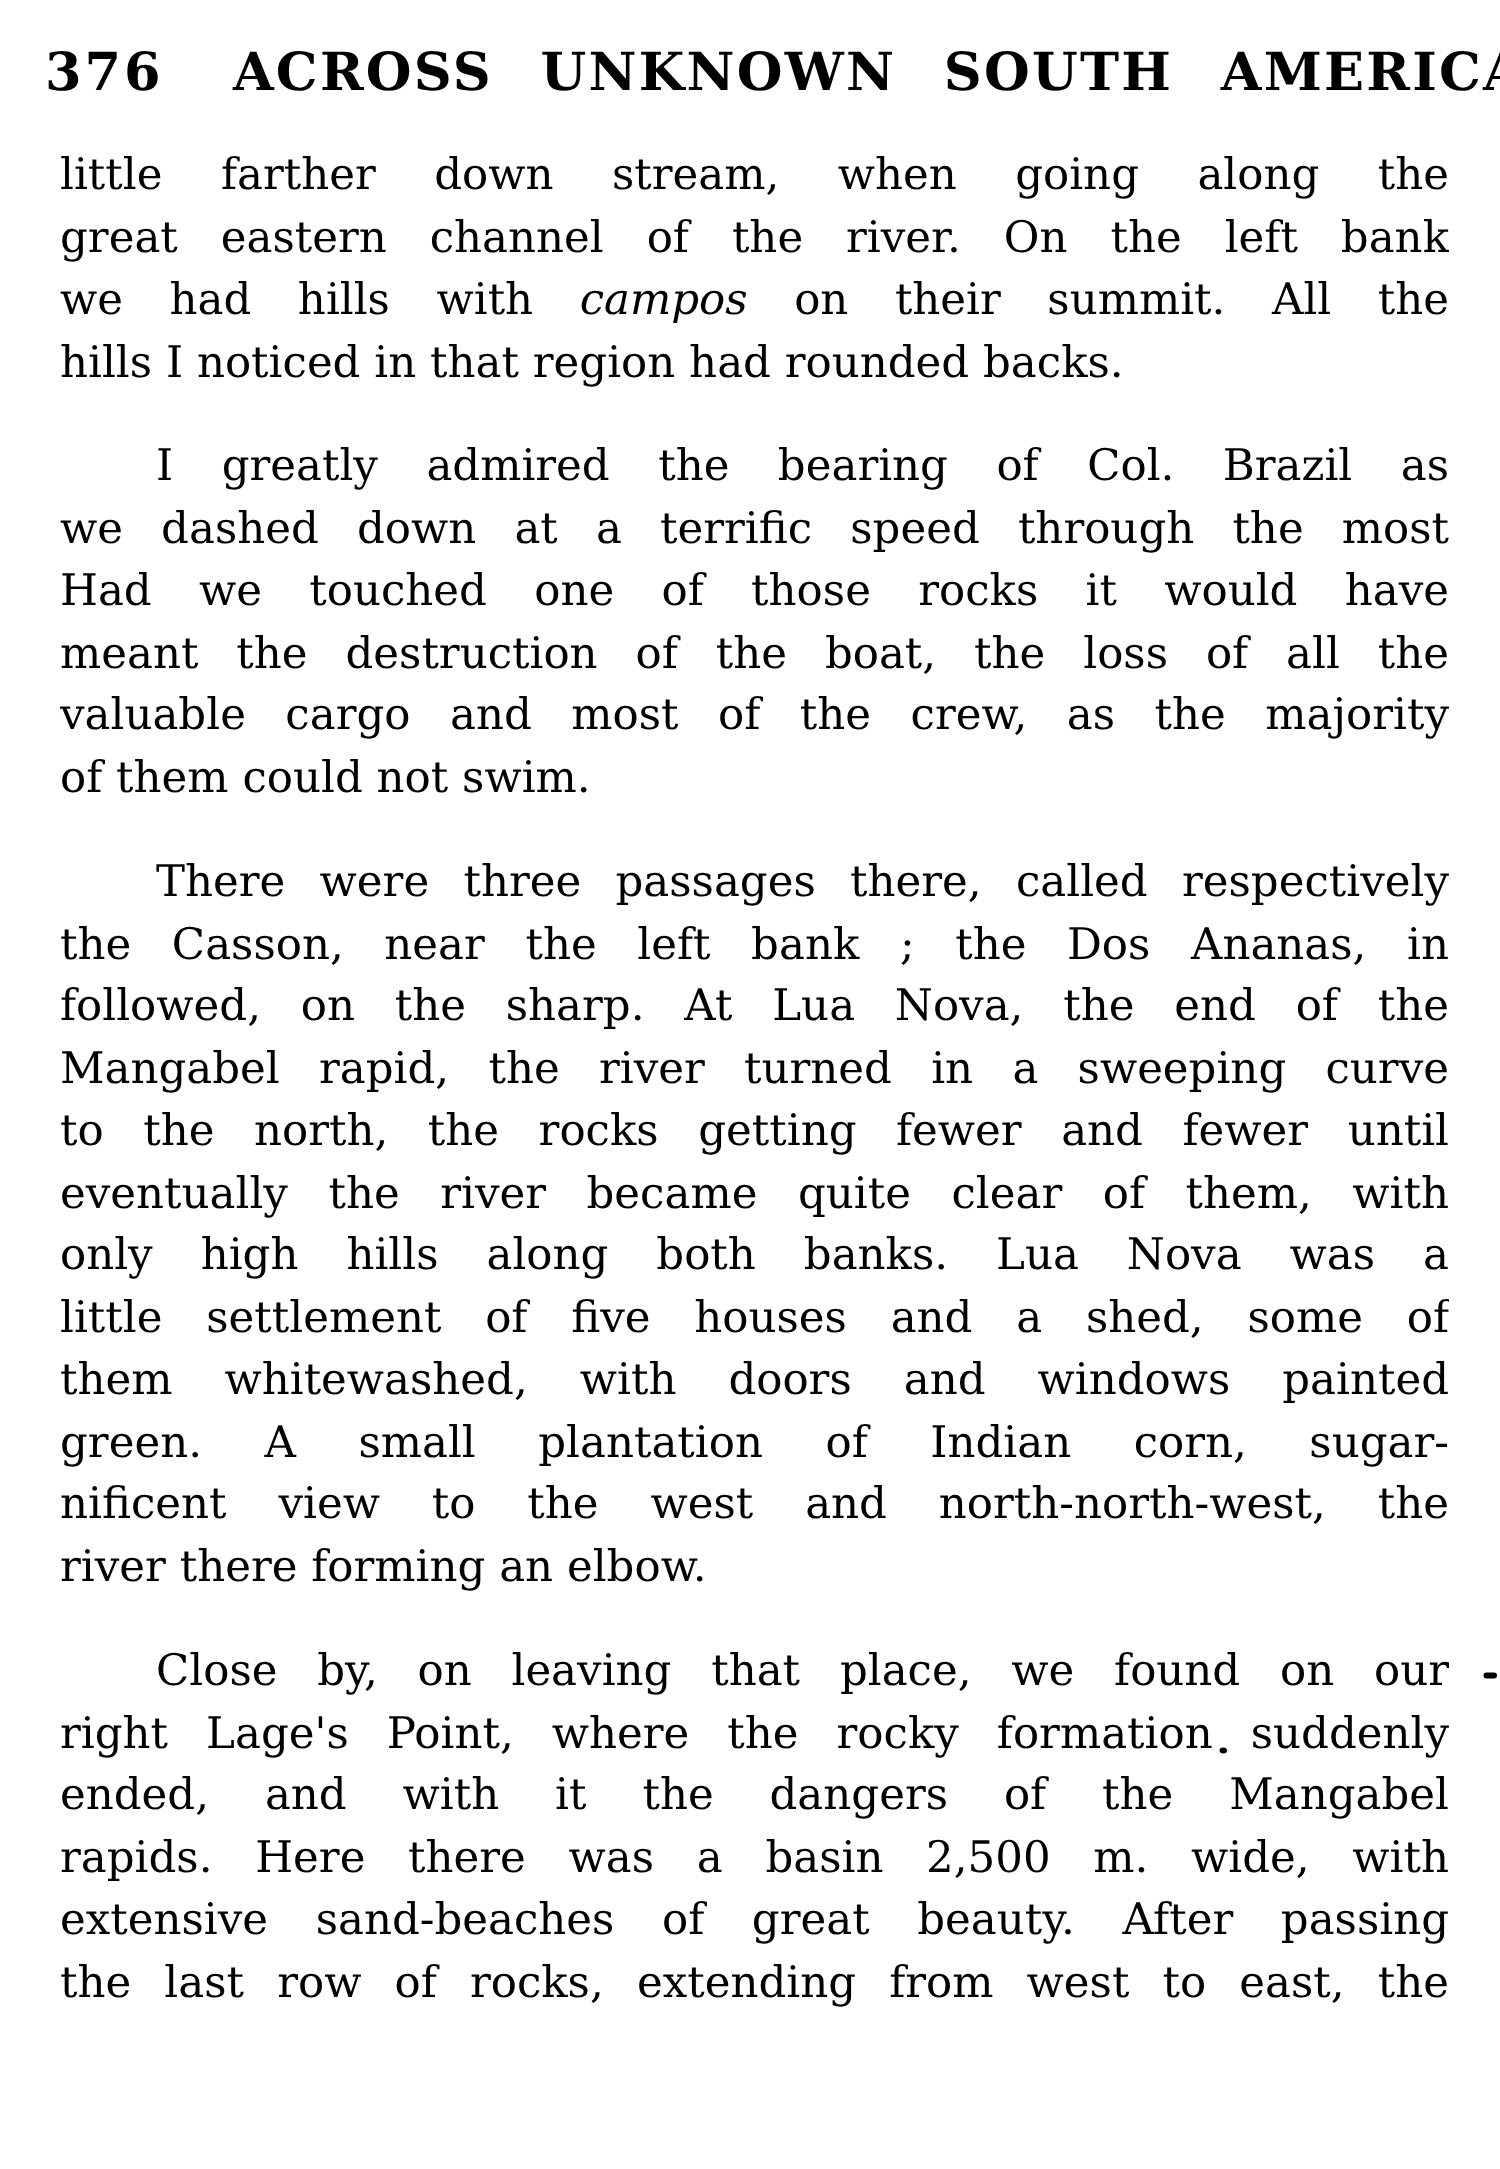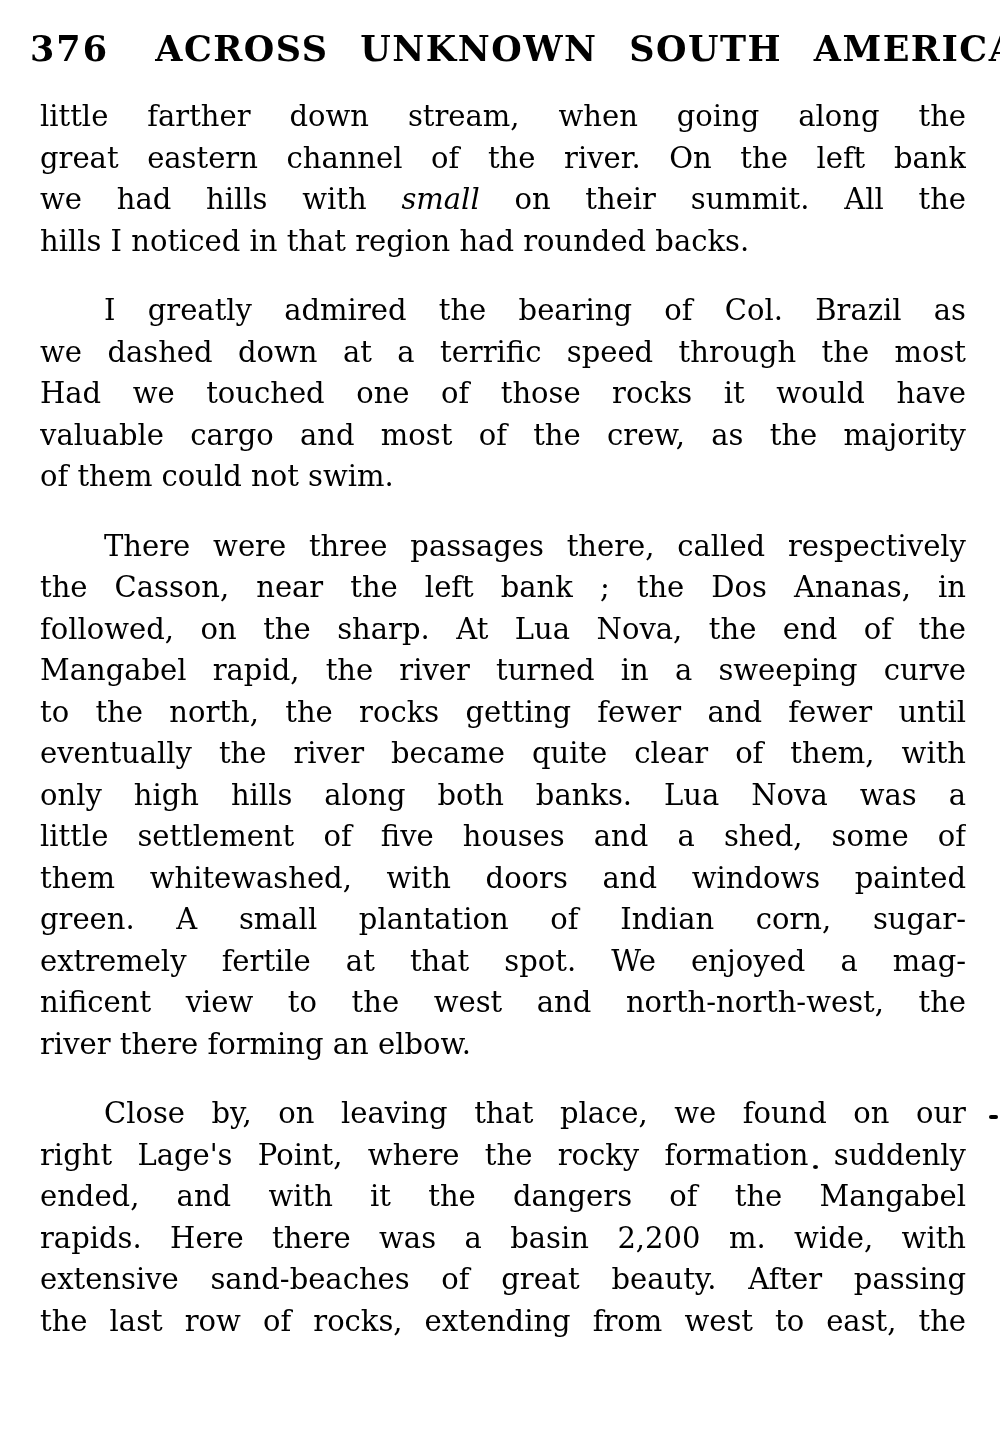--- a/index.html
+++ b/index.html
@@ -90,50 +90,50 @@
 
   <div class="header">
     <span class="page-number">376</span>
     <span class="running-title">ACROSS UNKNOWN SOUTH AMERICA</span>
   </div>
 
   <div class="body-text">
       <div class="paragraph">
         <div class="line">little farther down stream, when going along the</div>
         <div class="line">great eastern channel of the river.  On the left bank</div>
-        <div class="line">we had hills with <i>small</i> on their summit.  All the</div>
+        <div class="line">we had hills with <i>campos</i> on their summit.  All the</div>
         <div class="line left">hills I noticed in that region had rounded backs.</div>
       </div>
       <div class="paragraph">
         <div class="line indent">I greatly admired the bearing of Col. Brazil as</div>
         <div class="line">we dashed down at a terrific speed through the most</div>
         <div class="line">Had we touched one of those rocks it would have</div>
+        <div class="line">meant the destruction of the boat, the loss of all the</div>
         <div class="line">valuable cargo and most of the crew, as the majority</div>
         <div class="line left">of them could not swim.</div>
       </div>
       <div class="paragraph">
         <div class="line indent">There were three passages there, called respectively</div>
         <div class="line">the Casson, near the left bank ;  the Dos Ananas, in</div>
         <div class="line">followed, on the sharp.  At Lua Nova, the end of the</div>
         <div class="line">Mangabel rapid, the river turned in a sweeping curve</div>
         <div class="line">to the north, the rocks getting fewer and fewer until</div>
         <div class="line">eventually the river became quite clear of them, with</div>
         <div class="line">only high hills along both banks.  Lua Nova was a</div>
         <div class="line">little settlement of five houses and a shed, some of</div>
         <div class="line">them whitewashed, with doors and windows painted</div>
         <div class="line">green.  A small plantation of Indian corn, sugar-</div>
-        <div class="line">extremely fertile at that spot.  We enjoyed a mag-</div>
         <div class="line">nificent view to the west and north-north-west, the</div>
         <div class="line left">river there forming an elbow.</div>
       </div>
       <div class="paragraph">
         <div class="line indent">Close by, on leaving that place, we found on our</div>
         <div class="line">right Lage's Point, where the rocky formation suddenly</div>
         <div class="line">ended, and with it the dangers of the Mangabel</div>
-        <div class="line">rapids.  Here there was a basin 2,200 m. wide, with</div>
+        <div class="line">rapids.  Here there was a basin 2,500 m. wide, with</div>
         <div class="line">extensive sand-beaches of great beauty.  After passing</div>
         <div class="line">the last row of rocks, extending from west to east, the</div>
       </div>
     </div>
 
   <div class="artifact-dash"></div>
   <div class="artifact-dot"></div>
 
 </div>
 

